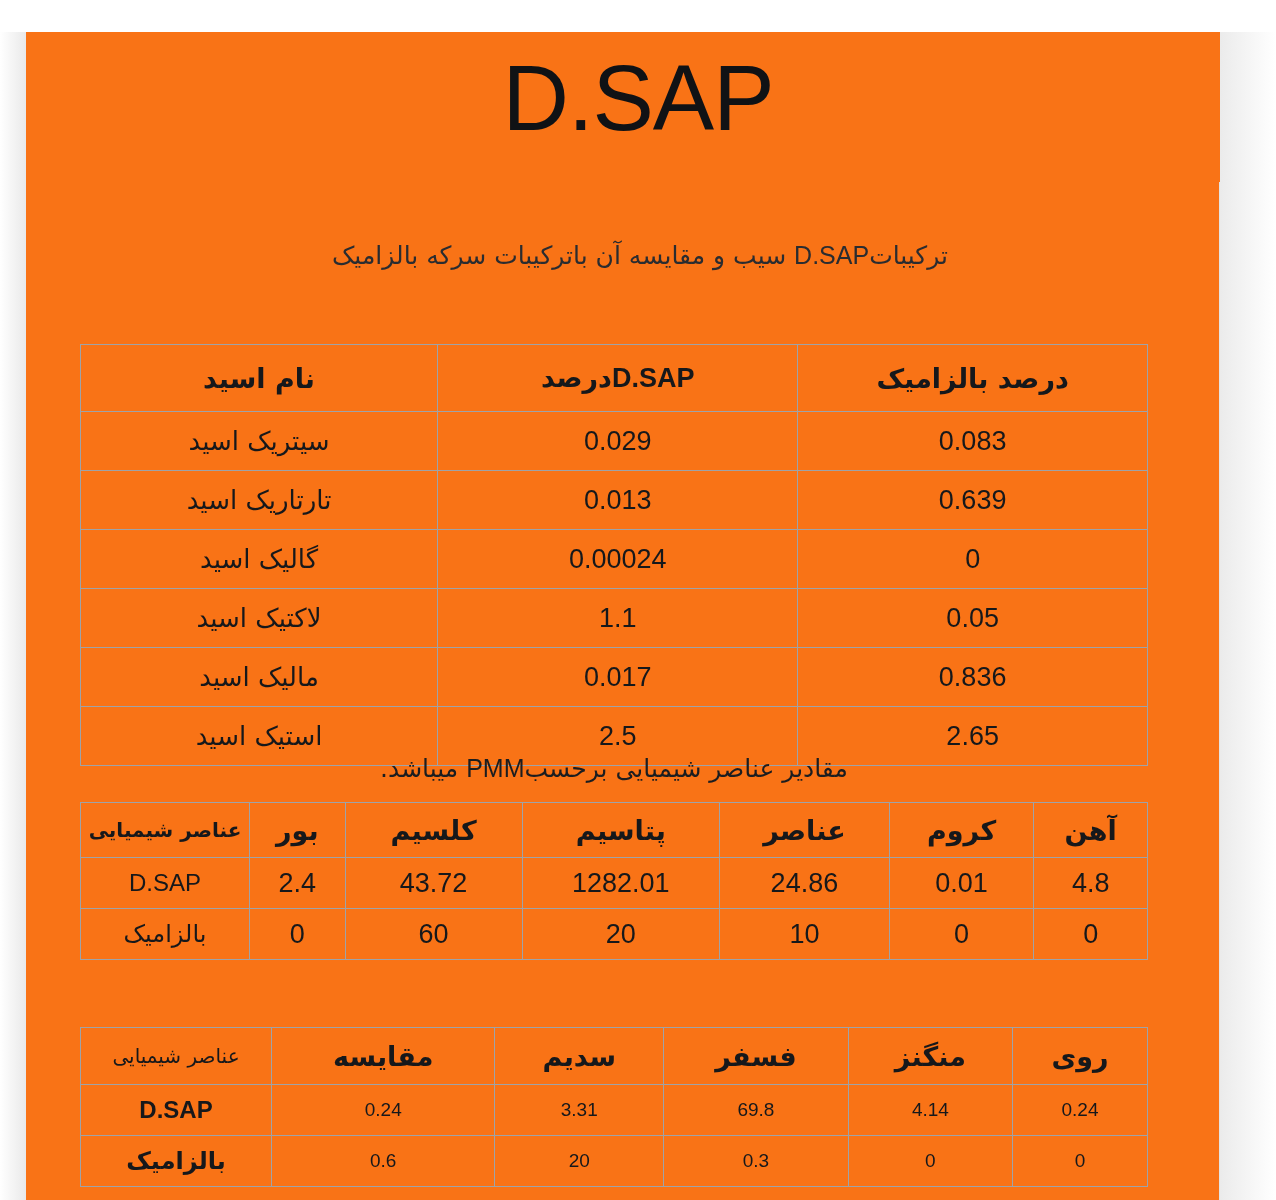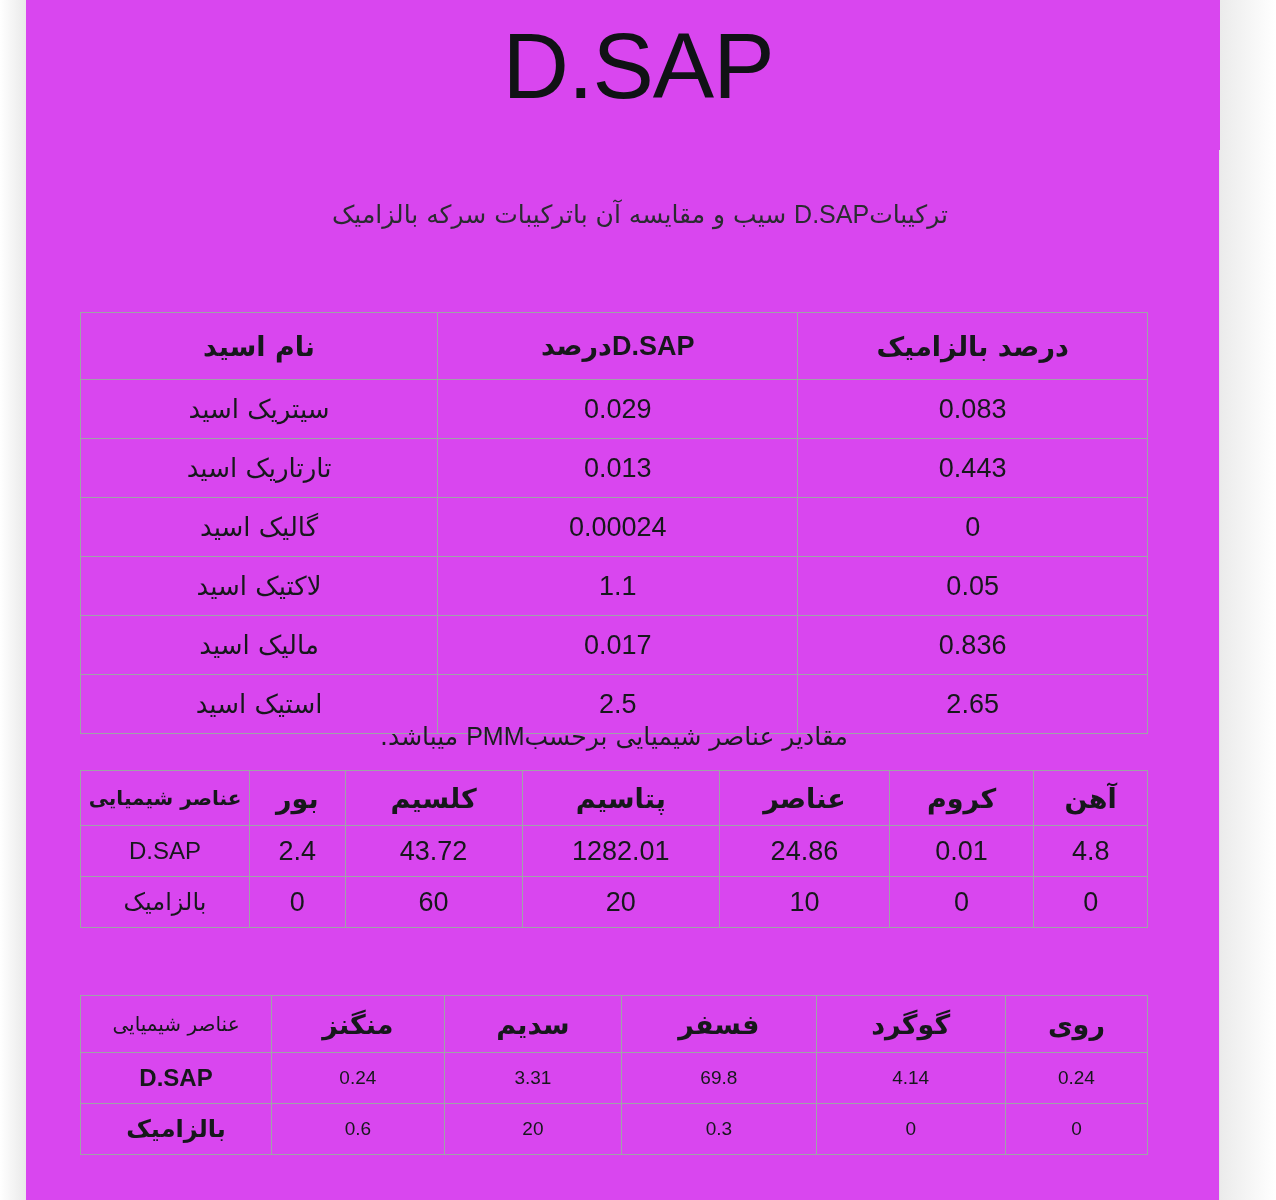--- a/index.html
+++ b/index.html
@@ -12,21 +12,22 @@
     height: 1200px;
     font-family: "DejaVu Sans", sans-serif;
     color: #15171a;
     position: relative;
     overflow: hidden;
   }
   
   .page {
     position: absolute;
     inset: 0;
-    background: #d946ef;
+    background: #f97316;
+    margin-top: 32px;
   }
   .edge-left {
     position: absolute;
     left: 0; top: 0; bottom: 0;
     width: 26px;
     background: linear-gradient(to right, #ffffff 0%, #f2f2f2 60%, #e9e9e9 100%);
   }
   .edge-right {
     position: absolute;
     right: 0; top: 0; bottom: 0;
@@ -51,21 +52,21 @@
     font-family: "Liberation Sans", sans-serif;
     font-size: 92px;
     font-weight: 400;
     letter-spacing: -1px;
     color: #101215;
     direction: ltr;
   }
 
   .subtitle {
     position: absolute;
-    top: 196px;
+    top: 205px;
     right: 236px;
     width: 800px;
     text-align: center;
     font-size: 25px;
     color: #2a2c30;
     line-height: 1.5;
     direction: rtl;
   }
   .subtitle .ltr {
     direction: ltr;
@@ -219,21 +220,21 @@
         <td class="c-dsap"><span class="ltr">D.SAP</span><span>درصد</span></td>
         <td class="c-name">نام اسید</td>
       </tr>
 
       <tr>
         <td class="c-bal num">0.083</td>
         <td class="c-dsap num">0.029</td>
         <td class="c-name">سیتریک اسید</td>
       </tr>
       <tr>
-        <td class="c-bal num">0.443</td>
+        <td class="c-bal num">0.639</td>
         <td class="c-dsap num">0.013</td>
         <td class="c-name">تارتاریک اسید</td>
       </tr>
       <tr>
         <td class="c-bal num">0</td>
         <td class="c-dsap num">0.00024</td>
         <td class="c-name">گالیک اسید</td>
       </tr>
       <tr>
         <td class="c-bal num">0.05</td>
@@ -286,24 +287,24 @@
         <td class="num">0</td>
         <td class="rowlab">بالزامیک</td>
       </tr>
     </tbody>
   </table>
 
   <table id="minerals-b">
     <tbody>
       <tr class="head">
         <td>روی</td>
-        <td>گوگرد</td>
+        <td>منگنز</td>
         <td>فسفر</td>
         <td>سدیم</td>
-        <td>منگنز</td>
+        <td>مقایسه</td>
         <td class="rowlab small">عناصر شیمیایی</td>
       </tr>
       <tr>
         <td class="num">0.24</td>
         <td class="num">4.14</td>
         <td class="num">69.8</td>
         <td class="num">3.31</td>
         <td class="num">0.24</td>
         <td class="rowlab lbl-ltr">D.SAP</td>
       </tr>

